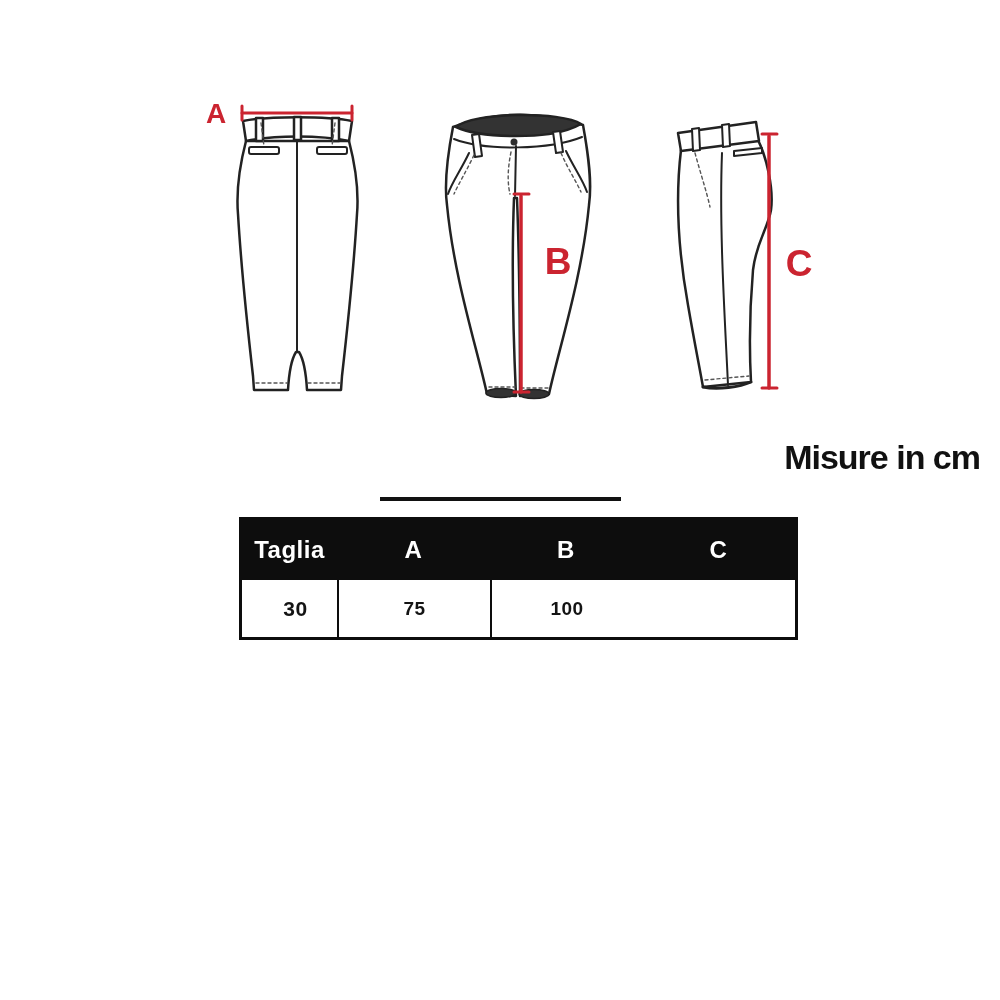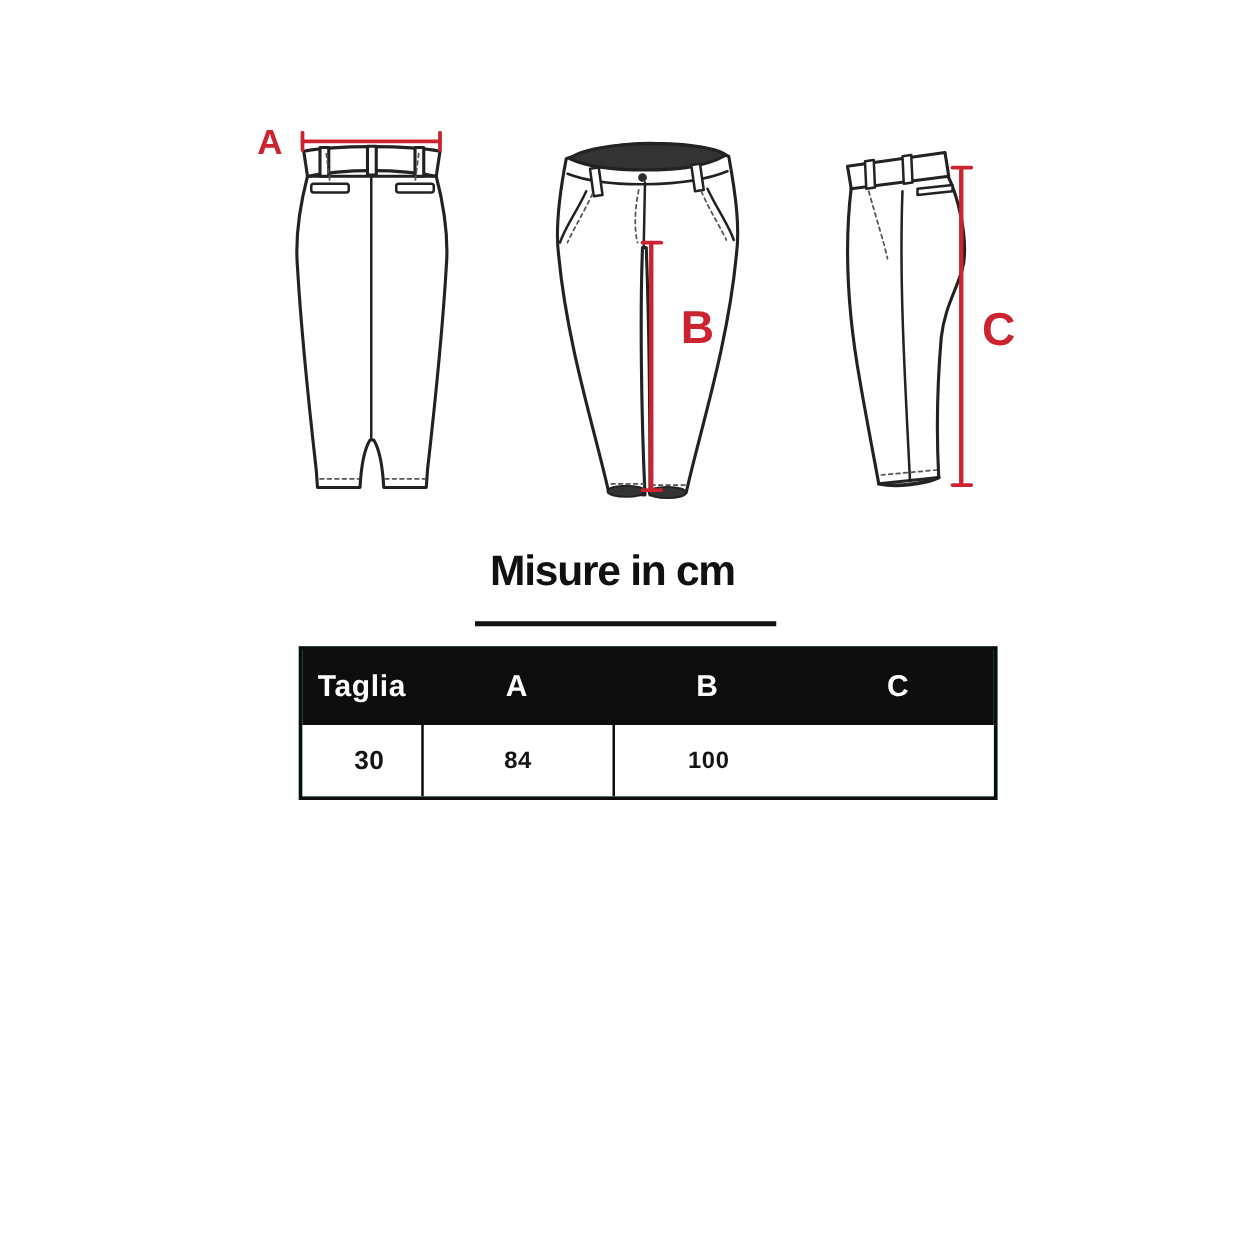--- a/index.html
+++ b/index.html
@@ -3,25 +3,25 @@
 <meta charset="utf-8">
 <style>
   * { margin:0; padding:0; box-sizing:border-box; }
   html,body { width:1000px; height:1000px; background:#ffffff;
               font-family:"Liberation Sans", sans-serif; }
   .canvas { position:relative; width:1000px; height:1000px; background:#ffffff; overflow:hidden; }
 
   .diagram-svg { position:absolute; left:0; top:0; }
 
   .title-wrap { position:absolute; left:0; top:438px; width:980px; text-align:center; }
-  .page-title { font-size:34px; font-weight:bold; color:#111; letter-spacing:-1px; }
+  .page-title { font-size:34px; font-weight:bold; color:#111; letter-spacing:-1px;text-align:right; }
   .title-underline { position:absolute; left:380px; top:497px; width:241px; height:4px; background:#111; }
 
   .size-table { position:absolute; left:239px; top:517px; width:559px;
-                border:3px solid #0d0d0d; background:#5eead4; }
+                border:3px solid #0d0d0d; background:#ef4444; }
   .t-head { display:grid; grid-template-columns:95px 153px 152px 153px; height:60px;
             background:#0d0d0d; }
   .t-row  { display:grid; grid-template-columns:95px 153px 152px 153px; height:57px;
             background:#ffffff; }
   .t-cell { display:flex; align-items:center; justify-content:center; }
   .t-head .t-cell { color:#ffffff; font-weight:bold; font-size:24px; letter-spacing:0.5px; }
   .t-row  .t-cell { color:#141414; font-weight:bold; font-size:19px; letter-spacing:0.5px;
                     border-left:2px solid #0d0d0d; }
   .t-row  .t-cell:first-child { border-left:none; font-size:21px;padding-left:12px; }
 
@@ -137,18 +137,18 @@
 
   <div class="size-table">
     <div class="t-head">
       <div class="t-cell">Taglia</div>
       <div class="t-cell">A</div>
       <div class="t-cell">B</div>
       <div class="t-cell">C</div>
     </div>
     <div class="t-row">
       <div class="t-cell">30</div>
-      <div class="t-cell">84</div>
+      <div class="t-cell">75</div>
       <div class="t-cell">100</div>
     </div>
   </div>
 
 </div>
 
 </body></html>

